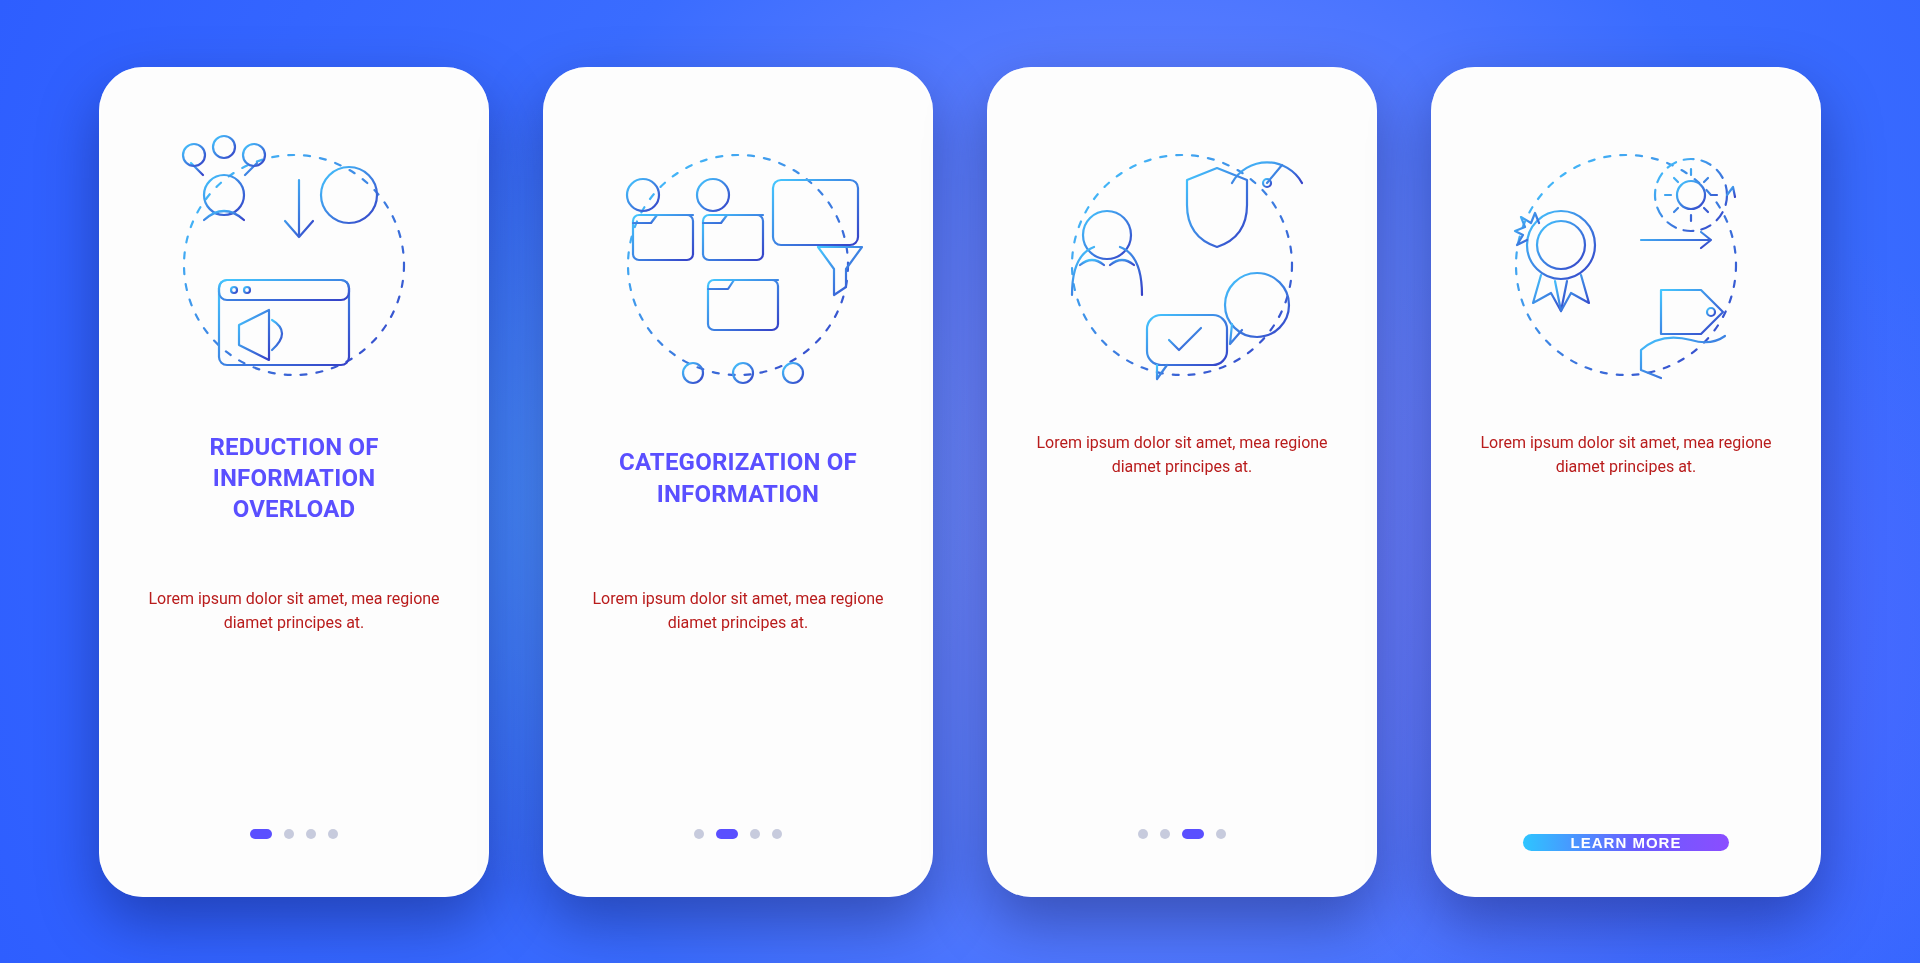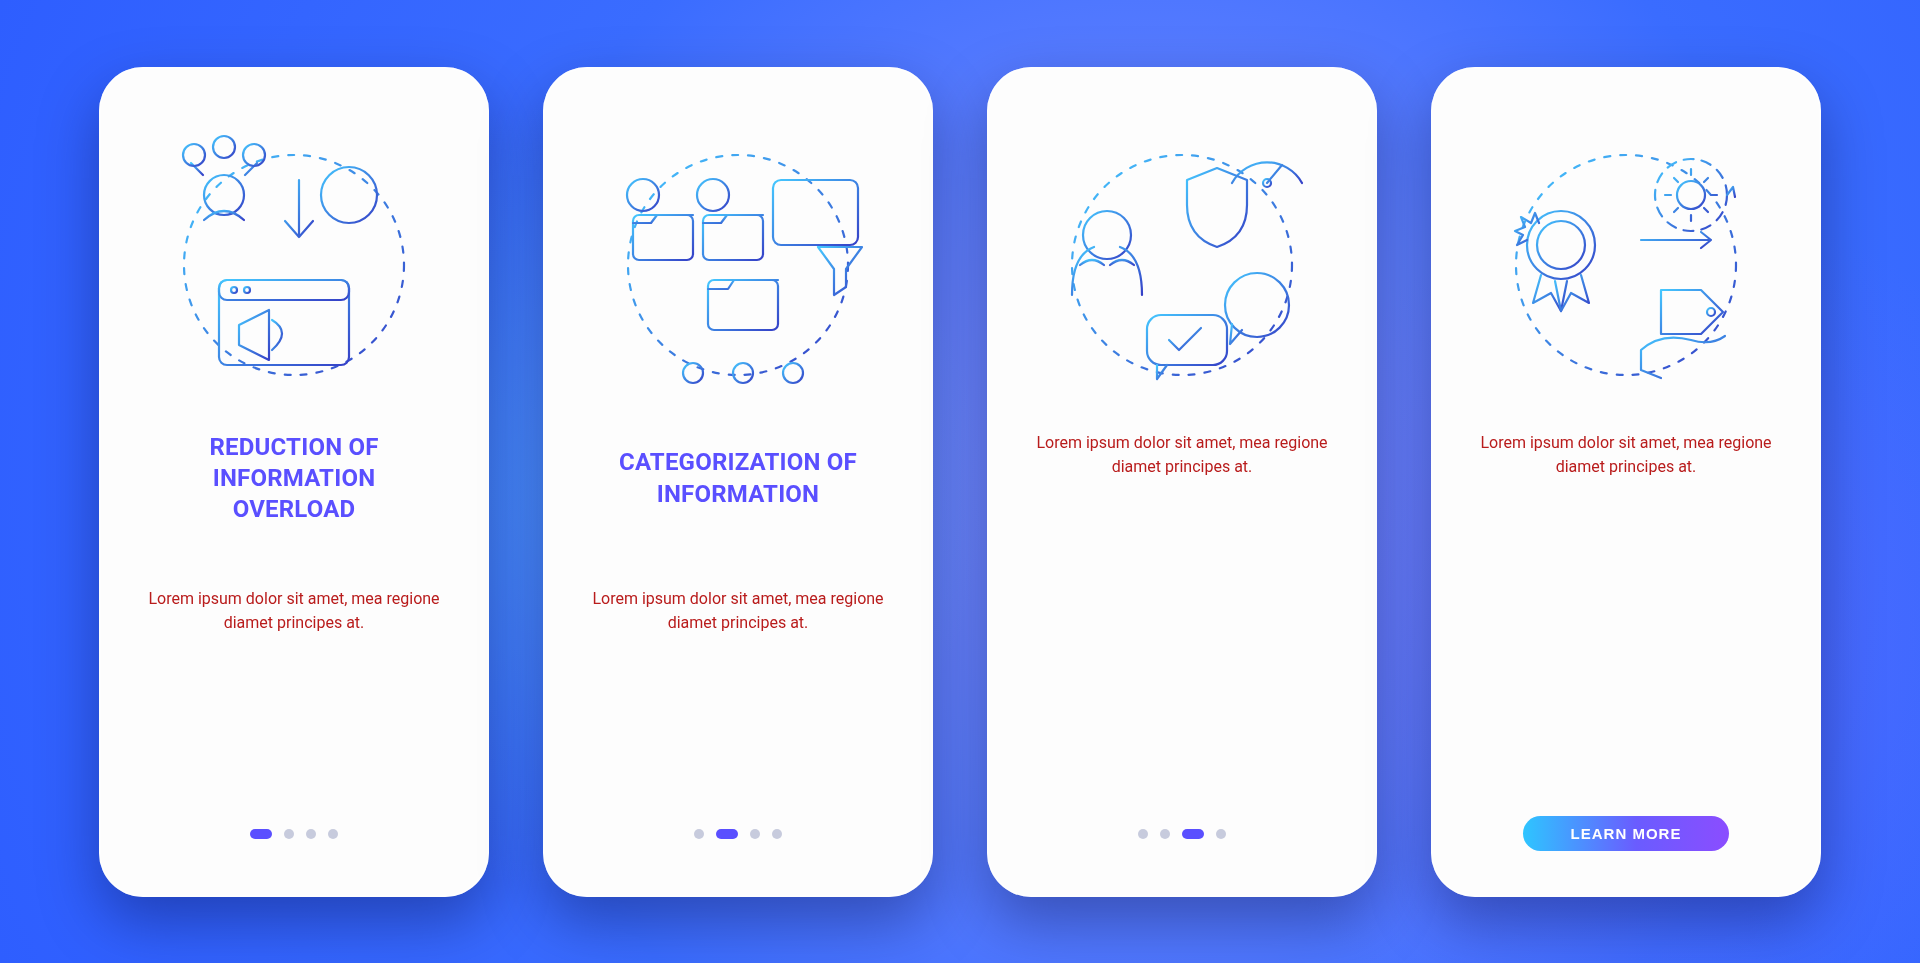--- a/index.html
+++ b/index.html
@@ -99,21 +99,21 @@
     width: 22px;
     background: #5a4fff;
   }
   .cta {
     margin-top: 30px;
     border: none;
     color: #fff;
     font-size: 15px;
     font-weight: 600;
     letter-spacing: 1px;
-    padding: 9px 48px;
+    padding: 0 48px;
     border-radius: 30px;
     cursor: pointer;
     background: linear-gradient(90deg, #2ec5ff 0%, #6a5cff 55%, #8b4dff 100%);
   }
   
   .illustration svg * {
     stroke-width: 2.2;
     stroke-linecap: round;
     stroke-linejoin: round;
     fill: none;

